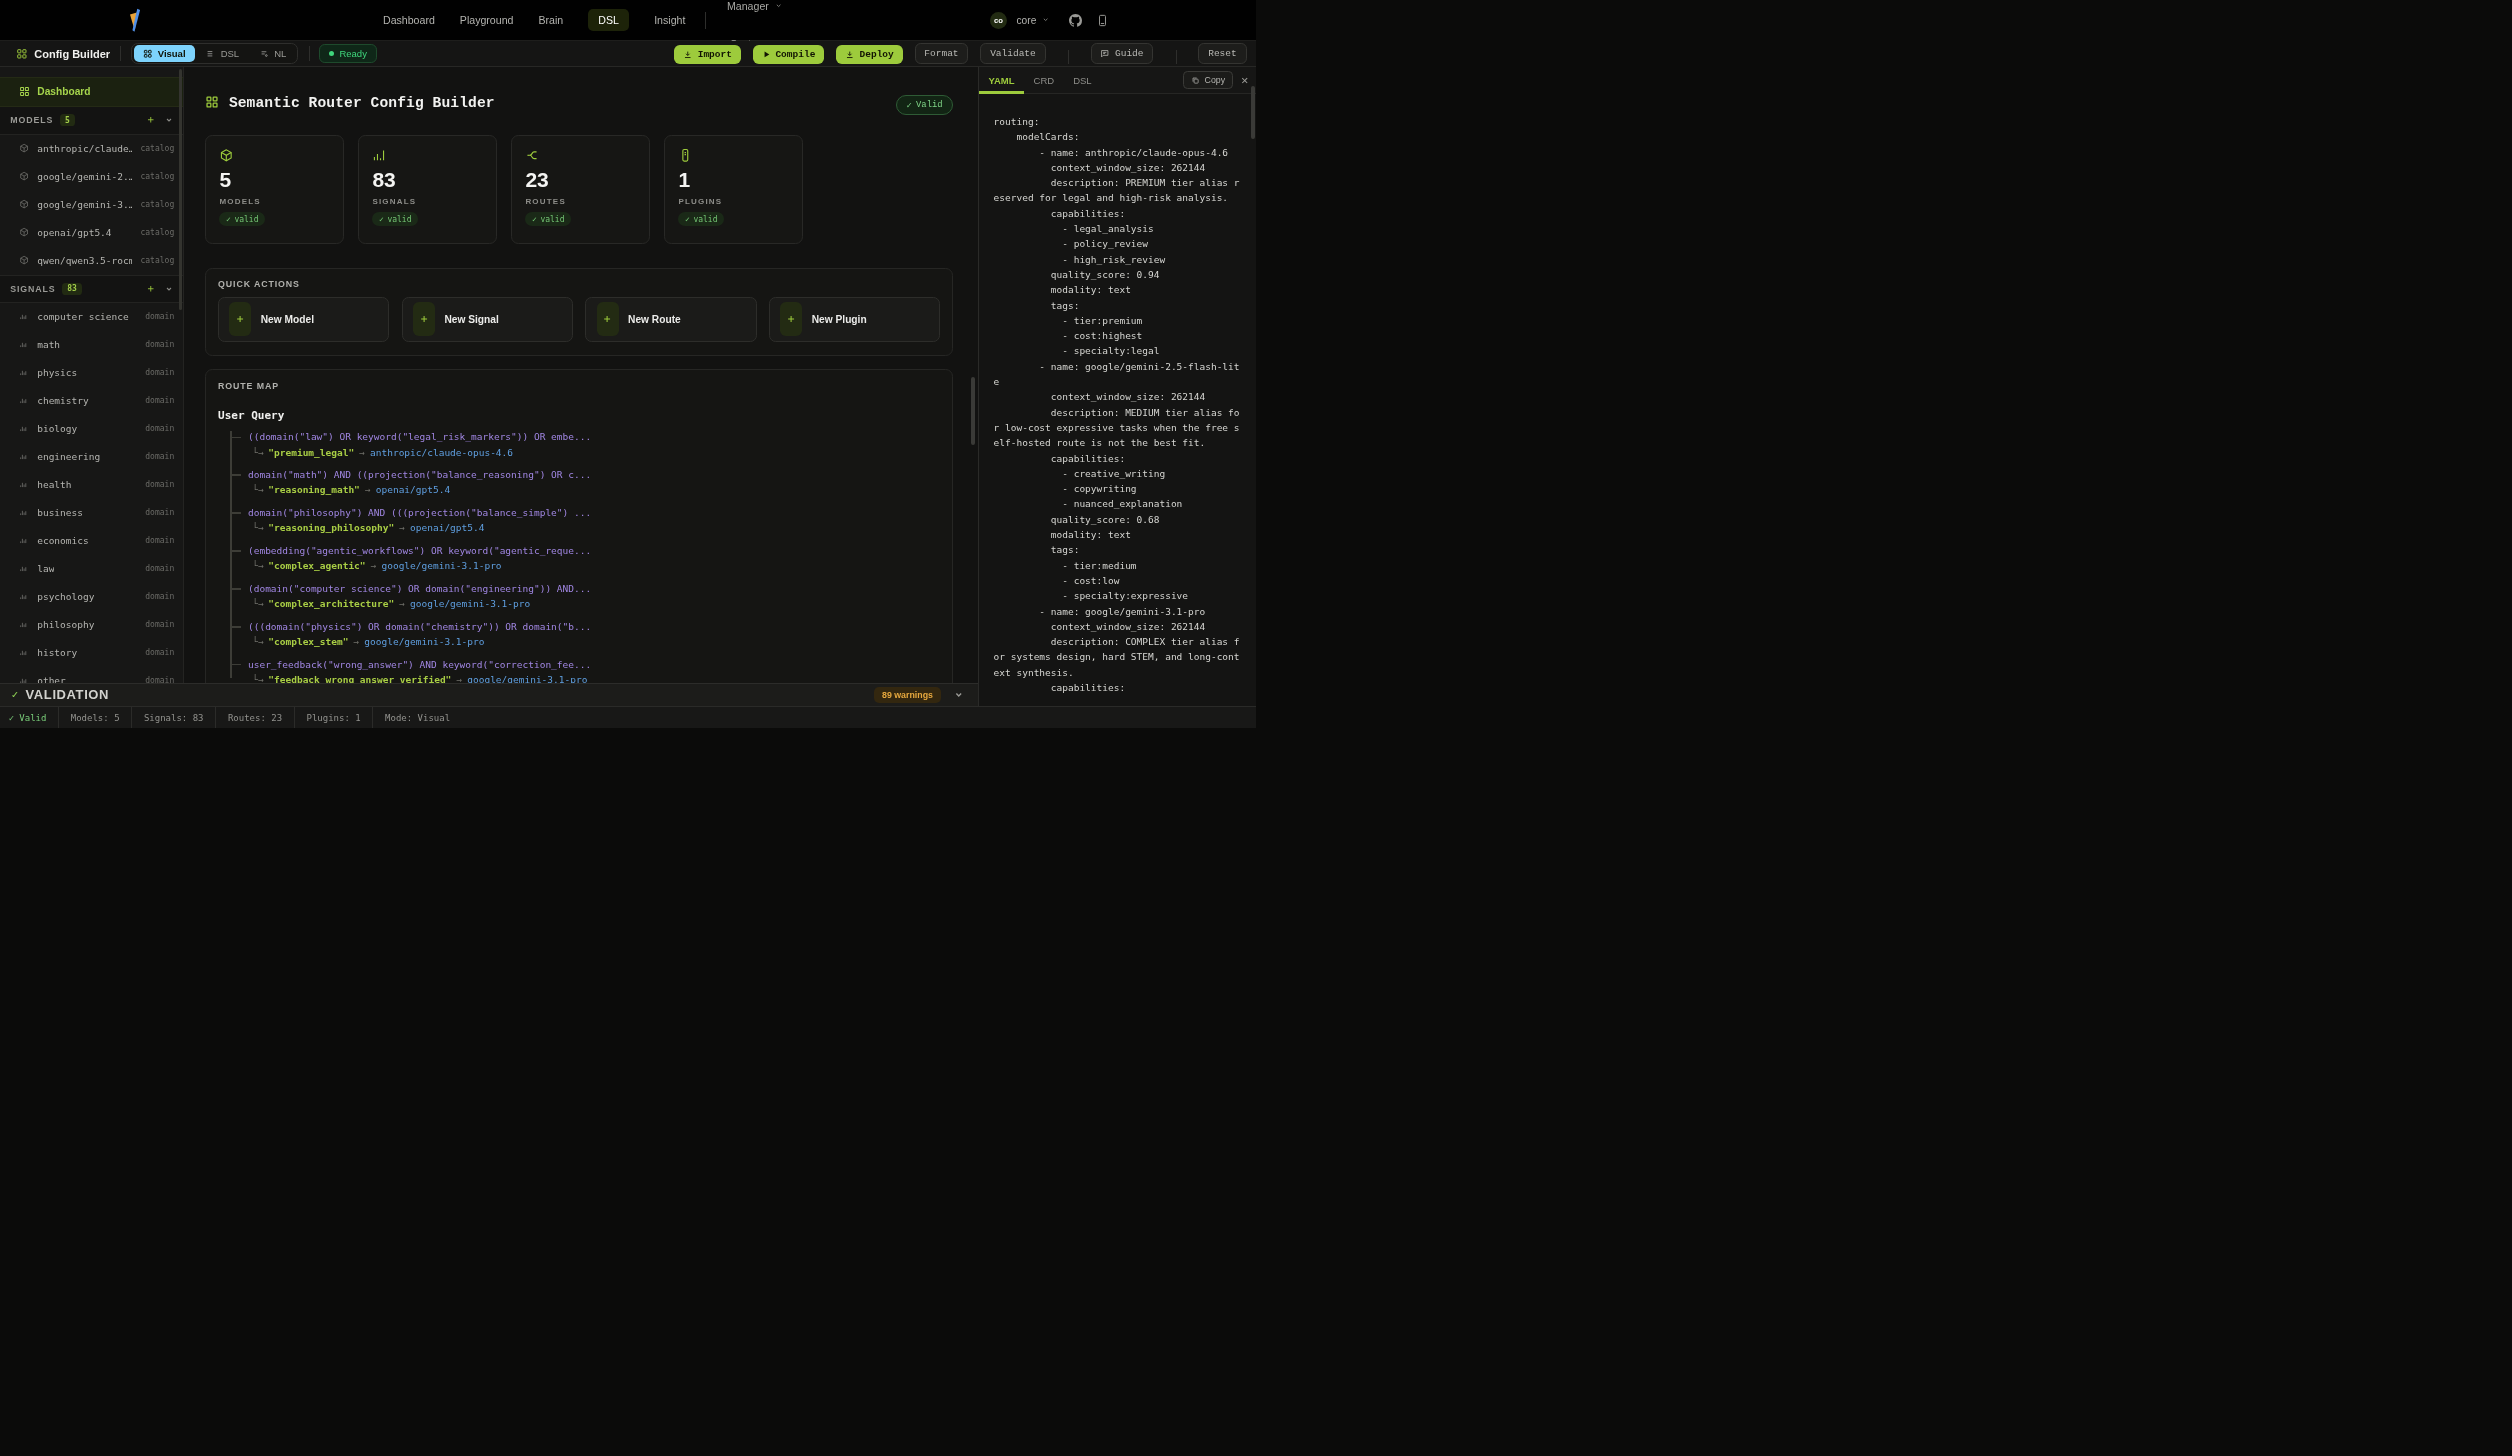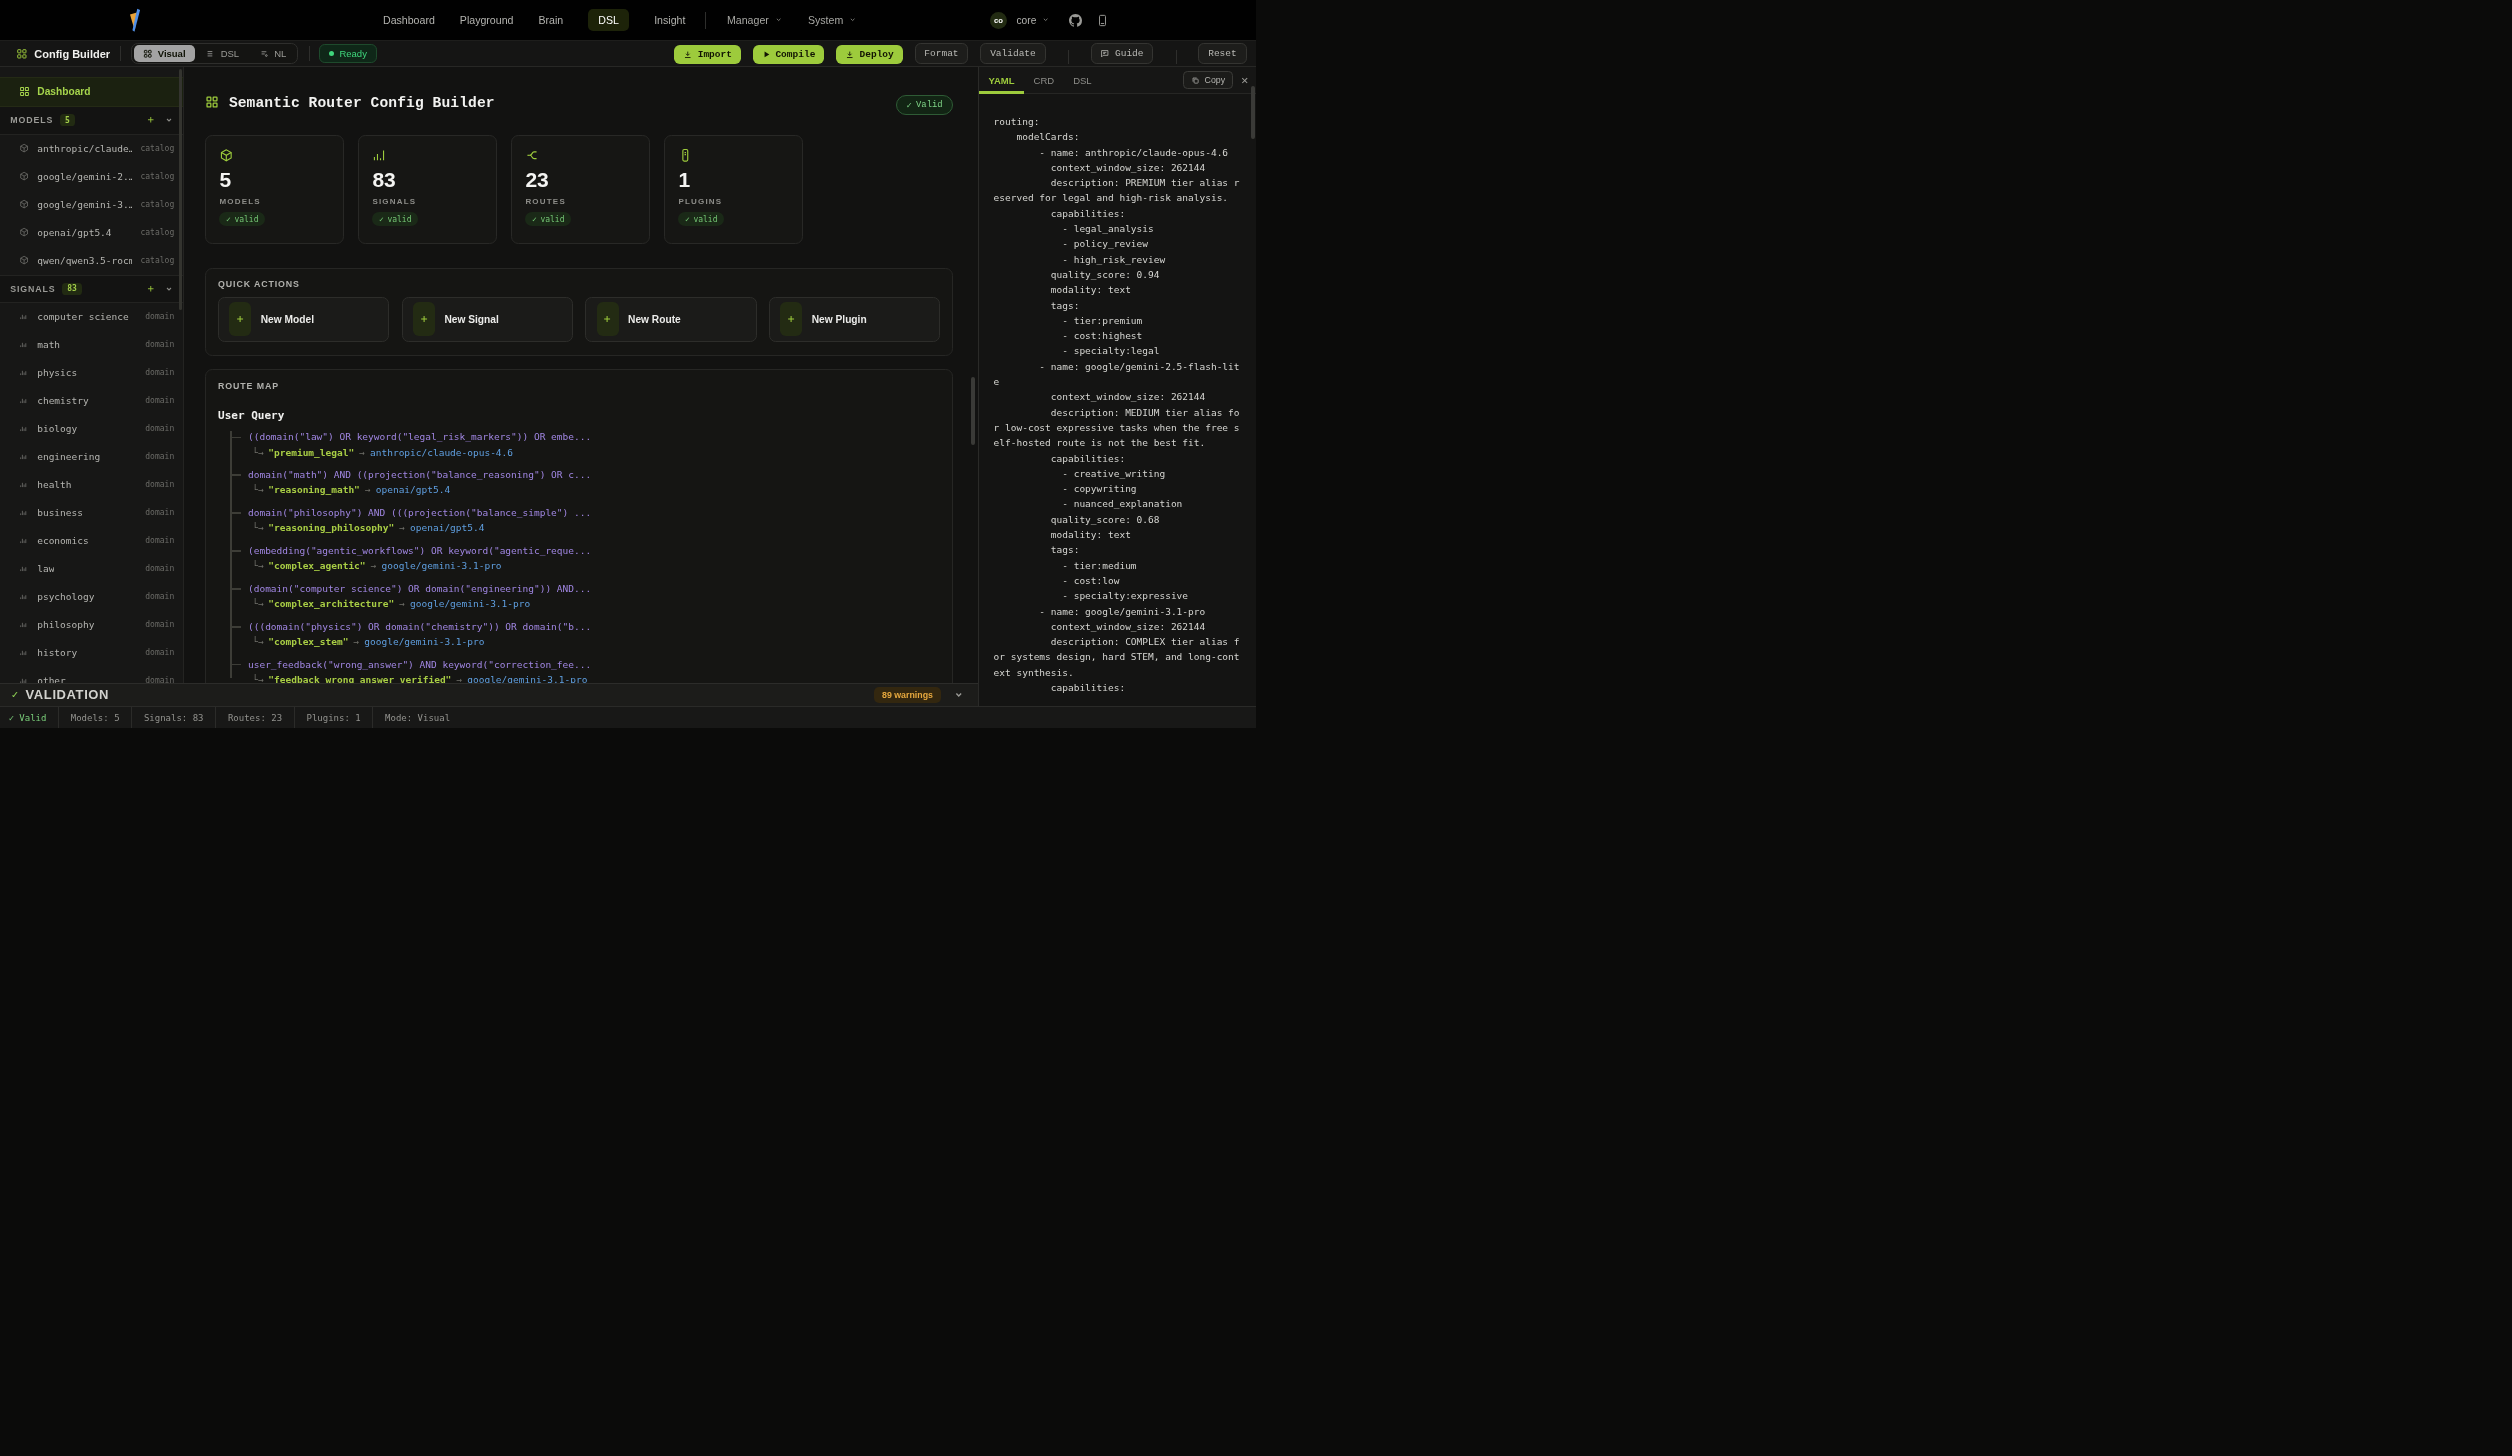--- a/index.html
+++ b/index.html
@@ -9,38 +9,38 @@
 
   .app { position:relative; width:1256px; height:728px; background:#121211; overflow:hidden; color:#ddd; }
 
   
   .topnav { position:absolute; top:0; left:0; width:100%; height:41px; background:#010101; border-bottom:0.7px solid #1e1e1c; }
   .logo { position:absolute; left:129px; top:8px; }
   .nav-links { position:absolute; left:383px; top:0; height:40px; display:flex; align-items:center; gap:25px; font-size:10.6px; color:#b4b4b0; }
   .nav-link { cursor:default; }
   .nav-link.active { background:#1d2309; color:#ffffff; padding:5.1px 10.2px; border-radius:5.1px; }
   .nav-divider { position:absolute; left:705px; top:11.7px; width:0.7px; height:17px; background:#2e2e2c; }
-  .nav-drops { position:absolute; left:727px; top:0; height:40px; display:flex; align-items:center; gap:26px; font-size:10.6px; color:#a8a8a4; }
+  .nav-drops { position:absolute; left:727px; top:0; height:40px; display:flex; align-items:center; gap:26px; font-size:10.6px; color:#a8a8a4;flex-direction:column; }
   .drop { display:flex; align-items:center; gap:5.8px; }
   .drop svg { color:#7b7b77; }
   .nav-right { position:absolute; left:990px; top:0; height:40px; display:flex; align-items:center; gap:9.5px; }
   .avatar { width:17px; height:17px; border-radius:50%; background:#222b12; color:#fff; font-size:7.7px; font-weight:bold; display:flex; align-items:center; justify-content:center; }
   .account { color:#b4b4b0; font-size:10.2px; display:flex; align-items:center; gap:5.8px; }
   .account svg { color:#7b7b77; }
   .nav-gh { color:#9a9a96; margin-left:10.2px; }
   .nav-dev { color:#9a9a96; margin-left:4.4px; }
 
   
   .toolbar { position:absolute; top:41px; left:0; width:100%; height:26px; background:#151514; border-bottom:0.7px solid #272725; display:flex; align-items:center; padding:0 9.5px 0 16px; }
   .tb-title { display:flex; align-items:flex-start; gap:6.6px; font-size:11px; font-weight:bold; color:#f0f0ee; }
   .tb-title svg { color:#9dcb3c; }
   .tb-sep { width:0.7px; height:14.6px; background:#2e2e2c; margin:0 10.2px; }
   .seg { display:flex; align-items:center; background:#141412; border:0.7px solid #2e2e2c; border-radius:6.6px; padding:1.5px; gap:1.5px; }
   .seg-btn { display:flex; align-items:center; gap:5.1px; padding:2.9px 9.5px; font-size:9.5px; color:#9a9a96; border-radius:5.1px; cursor:default; }
-  .seg-btn.active { background:#a3a3a3; color:#0d1003; font-weight:bold; }
+  .seg-btn.active { background:#7dd3fc; color:#0d1003; font-weight:bold; }
   .ready { display:flex; align-items:center; gap:5.1px; background:#0f2718; border:0.7px solid #1e4a2c; color:#3fd67c; font-size:9.5px; padding:2.9px 8.8px; border-radius:5.8px; }
   .ready-dot { width:5.1px; height:5.1px; border-radius:50%; background:#3fd67c; }
   .tb-right { margin-left:auto; display:flex; align-items:flex-end; gap:12px;font-family:Liberation Mono, monospace; }
   .btn { display:flex; align-items:center; gap:5.1px; font-size:9.5px; padding:4.4px 8.8px; border-radius:5.8px; white-space:nowrap; cursor:default; }
   .btn.primary { background:#9dcb3c; color:#111403; font-weight:bold; }
   .btn.ghost { background:#1d1d1b; border:0.7px solid #343431; color:#b9b9b5; }
   .btn.output { background:#1b2209; border:0.7px solid #5a7524; color:#a6d13f; }
 
   
   .sidebar { position:absolute; top:67px; left:0; width:184px; bottom:45px; background:#171716; border-right:0.7px solid #242422; overflow:hidden; }

